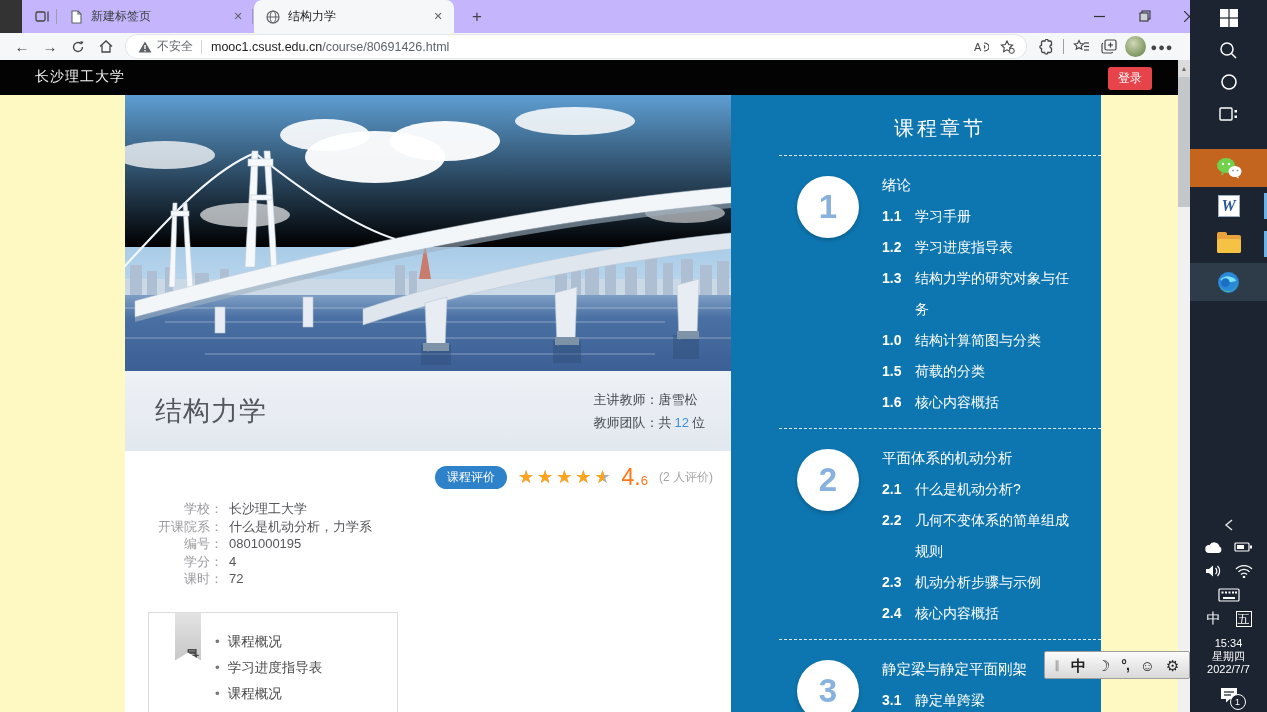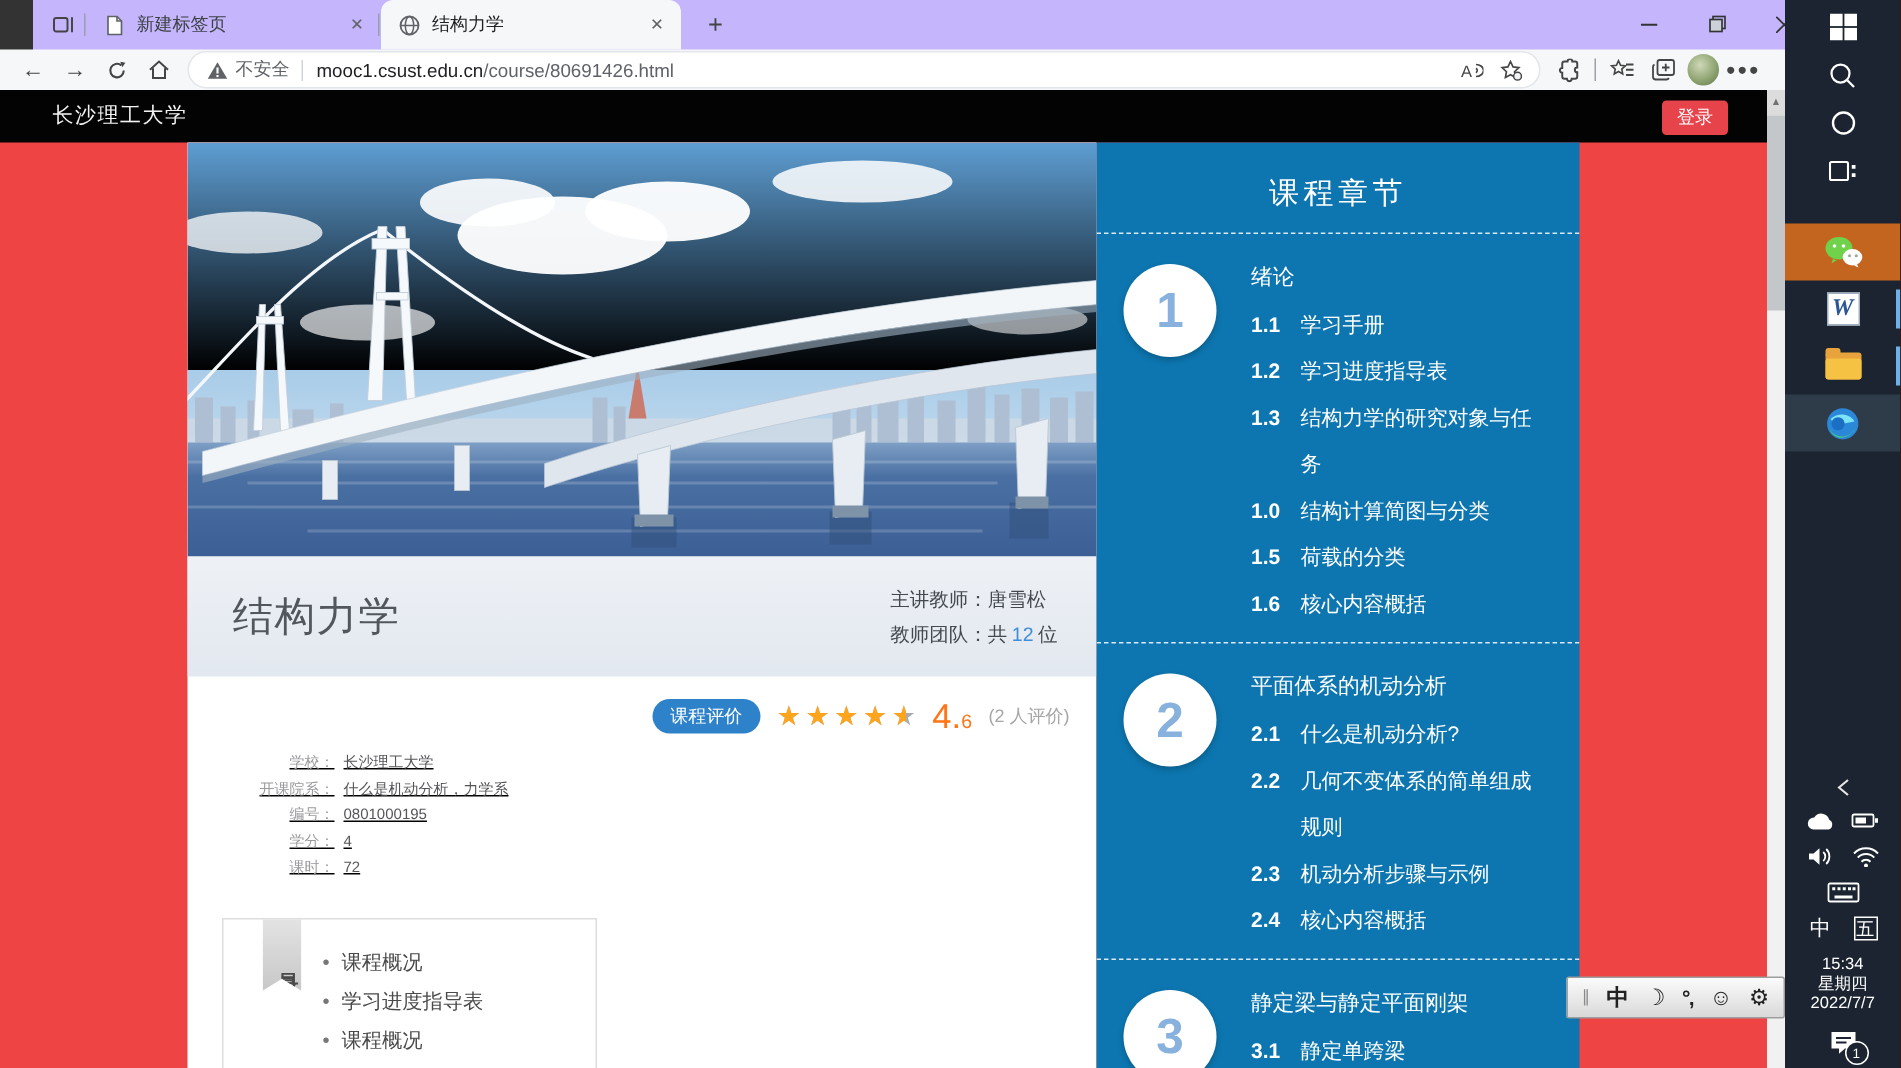--- a/index.html
+++ b/index.html
@@ -26,52 +26,52 @@
   .warn-text{font-size:12px;color:#5f6368;margin-right:8px;white-space:nowrap;}
   .pill-div{width:1px;height:14px;background:#d0d3d8;margin-right:9px;}
   .url-domain{font-size:12.5px;color:#202124;white-space:nowrap;}
   .url-path{font-size:12.5px;color:#5f6368;white-space:nowrap;}
   .pill-spacer{flex:1;}
   .pill-ico{width:26px;height:20px;display:flex;align-items:center;justify-content:center;color:#454545;font-size:12px;border-radius:10px;flex:none;}
   .bar-ico{width:28px;height:24px;display:flex;align-items:center;justify-content:center;flex:none;border-radius:4px;}
   .avatar{width:21px;height:21px;border-radius:50%;background:radial-gradient(circle at 40% 35%,#cfd8b8,#8aa06c 60%,#5e7350);flex:none;margin:0 2px;}
   .dots{font-size:11px;letter-spacing:1px;color:#454545;}
   
-  .viewport{position:absolute;left:0;top:60px;width:1190px;height:652px;background:#ef4444;overflow:hidden;}
+  .viewport{position:absolute;left:0;top:60px;width:1190px;height:652px;background:#fef9c3;overflow:hidden;}
   .siteheader{position:absolute;left:0;top:0;width:100%;height:35px;background:#030303;}
   .school{position:absolute;left:35px;top:8px;font-size:14px;color:#f2f2f2;letter-spacing:1px;}
   .loginbtn{position:absolute;right:38px;top:7px;background:#e7434b;color:#fff;font-size:12px;padding:3px 10px;border-radius:3px;border:none;}
   .card{position:absolute;left:125px;top:35px;width:606px;height:617px;background:#fff;}
   .hero{width:606px;height:276px;display:block;}
   .band{height:80px;background:linear-gradient(180deg,#eef1f6,#e2e8ef);display:flex;align-items:center;justify-content:space-between;padding:0 26px 0 30px;box-sizing:border-box;}
   .course-title{font-size:27px;color:#52575d;letter-spacing:1px;}
   .teach{font-size:13px;color:#44494f;line-height:23px;text-align:left;}
   .team-count{color:#3f8fd8;margin:0 3px;}
   .rating-row{margin-top:13px;height:26px;display:flex;align-items:center;justify-content:flex-end;padding-right:18px;gap:11px;}
   .rate-badge{background:#2e82c9;color:#fff;font-size:12px;padding:3px 12px;border-radius:13px;white-space:nowrap;}
   .stars{display:flex;gap:3px;font-size:18px;line-height:18px;}
   .star{position:relative;color:#a9adb3;}
   .star-fill{position:absolute;left:0;top:0;overflow:hidden;color:#ffa41d;white-space:nowrap;}
   .score{color:#ff7517;}
   .score .s-int{font-size:23px;}
   .score .s-dec{font-size:13px;}
   .rate-note{font-size:12px;color:#a6a6a6;}
   .info{margin-top:10px;}
-  .info-row{display:flex;line-height:17.5px;font-size:10px;text-decoration:underline;}
+  .info-row{display:flex;line-height:17.5px;font-size:13px;}
   .info-label{width:98px;text-align:right;color:#9a9b9e;flex:none;}
   .info-value{margin-left:6px;color:#55565a;}
   .toc{position:relative;margin:24px 0 0 23px;width:250px;height:150px;border:1px solid #ddd;box-sizing:border-box;padding:16px 0 0 66px;}
   .ribbon{position:absolute;left:26px;top:0;width:26px;height:48px;background:linear-gradient(180deg,#e3e3e3,#c7c7c7);
     clip-path:polygon(0 0,100% 0,100% 100%,50% calc(100% - 8px),0 100%);
     display:flex;align-items:flex-start;justify-content:center;writing-mode:vertical-rl;
     font-size:13px;font-weight:bold;color:#4a4a4a;letter-spacing:2px;padding-top:6px;box-sizing:border-box;}
   .toc-item{display:flex;line-height:26px;font-size:13.5px;color:#4a4a4a;}
   .toc-item .bullet{color:#777;margin-right:8px;}
   
-  .sidebar{position:absolute;left:731px;top:35px;width:322px;height:617px;background:#0d76b0;overflow:hidden;}
+  .sidebar{position:absolute;left:731px;top:35px;width:322px;height:617px;background:#0d76b0;overflow:hidden;padding-left:48px;}
   .sb-header{padding-top:20px;padding-bottom:13px;text-align:center;font-size:20px;color:#fff;letter-spacing:3px;border-bottom:1px dashed rgba(255,255,255,.85);}
   .chapter{display:flex;padding:14px 12px 10px 18px;}
   .chapter + .chapter{border-top:1px dashed rgba(255,255,255,.85);}
   .ch-circle{width:62px;height:62px;border-radius:50%;background:#fff;color:#88b1dd;font-size:33px;font-weight:bold;
     display:flex;align-items:center;justify-content:center;flex:none;margin-top:6px;box-shadow:0 2px 4px rgba(0,0,0,.22);}
   .ch-col{width:196px;margin-left:23px;color:#fff;}
   .ch-title{line-height:31px;font-size:14.5px;}
   .ch-item{display:flex;line-height:31px;font-size:14px;}
   .ch-no{width:33px;flex:none;font-weight:bold;}
   .ch-text{flex:1;}

